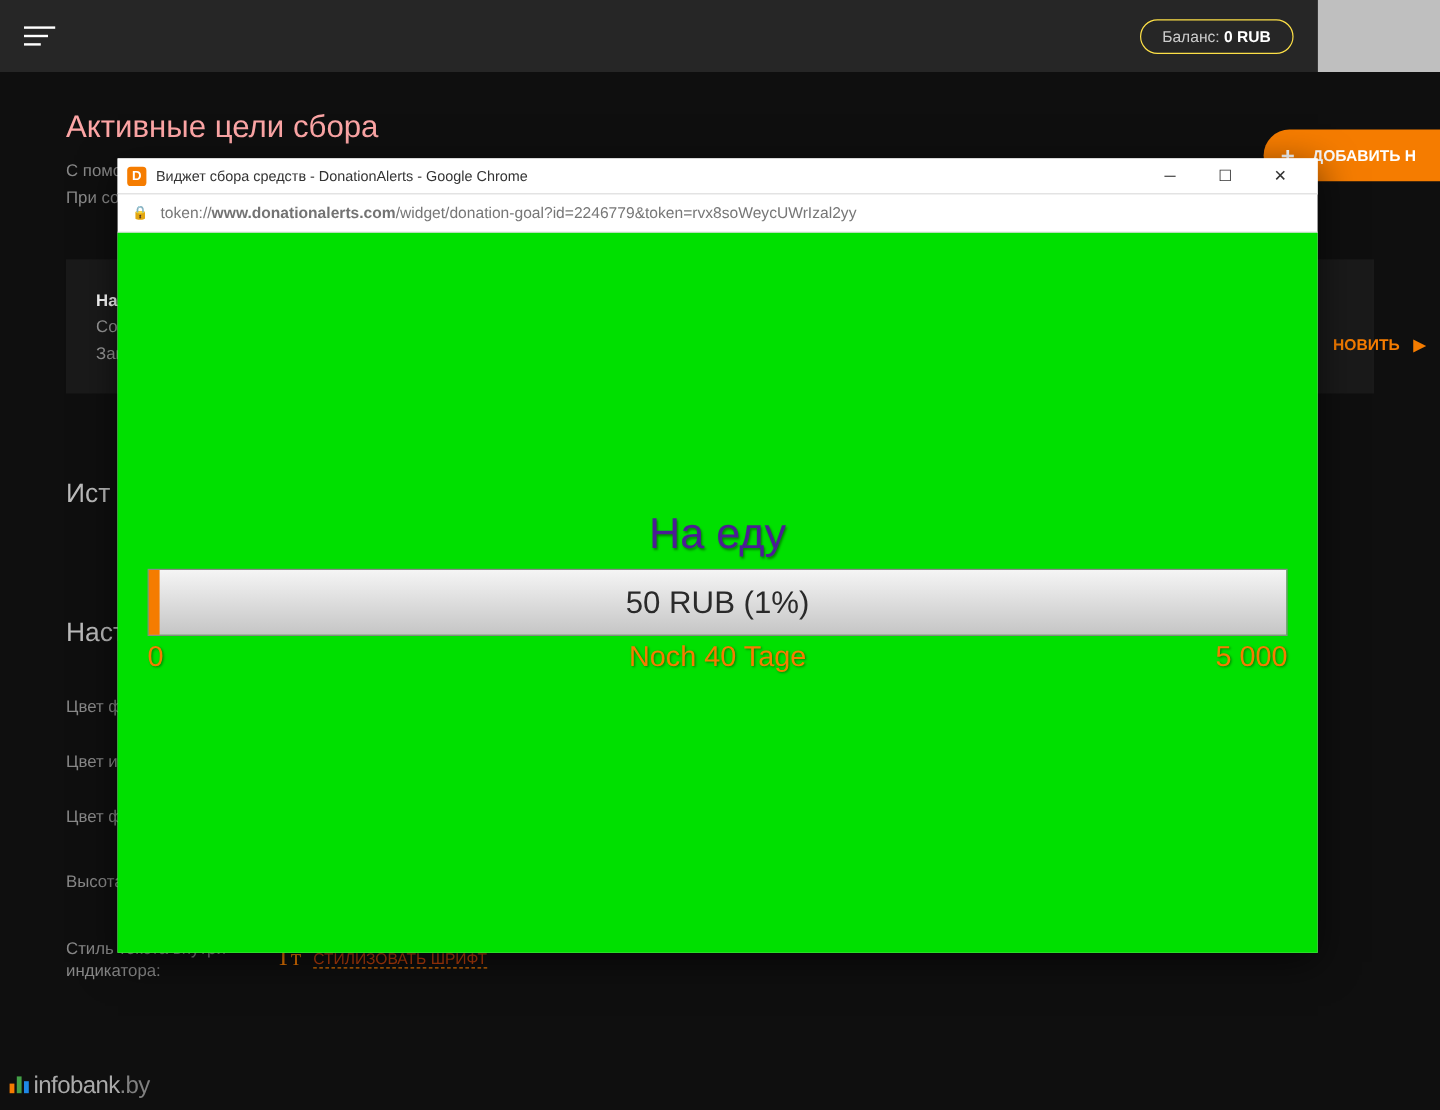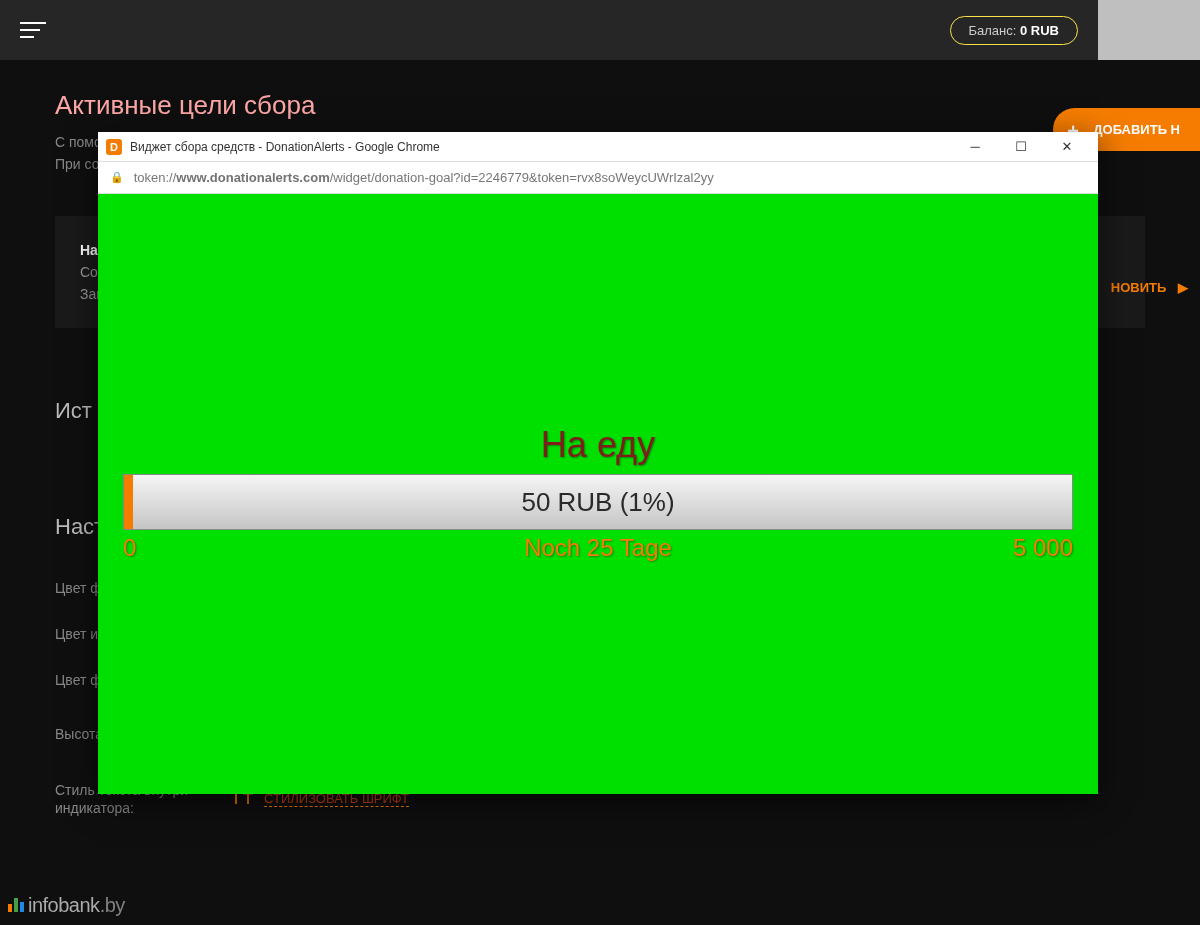--- a/index.html
+++ b/index.html
@@ -32,21 +32,21 @@
 .settings { margin-top: 40px; }
 .setting-row { display:flex; align-items:center; margin: 30px 0; color:#888; font-size:14px; }
 .setting-label { width: 175px; flex-shrink: 0; }
 .slider-wrap { flex: 1; max-width: 510px; position: relative; }
 .slider-track { height: 6px; background: #555; border-radius: 3px; position: relative; }
 .slider-fill { height: 6px; background: #f57c00; border-radius: 3px; width: 20%; }
 .slider-thumb { width: 18px; height: 18px; background: #fff; border: 3px solid #f57c00; border-radius: 50%; position: absolute; top: -6px; left: calc(20% - 9px); }
 .slider-hint { position:absolute; top:14px; font-size:11px; color:#666; left:calc(20% - 12px); }
 .value-pill { margin-left: 30px; border:1px solid #555; border-radius:20px; padding:8px 18px; color:#ccc; font-size:13px; display:flex; gap:25px; }
 
-.tt-icon { color:#f57c00; font-family:Liberation Mono, monospace; font-size:20px; margin-right:10px;text-align:center;}
+.tt-icon { color:#f57c00; font-family:Liberation Serif, serif; font-size:20px; margin-right:10px;text-align:center;}
 .font-link { color:#c2410c; font-size:13px; border-bottom:1px dashed #f57c00; }
 
 .watermark { position:absolute; bottom:8px; left:8px; font-size:20px; color:#808080; font-weight:300; letter-spacing:-0.5px;}
 .watermark .bars{ display:inline-flex; align-items:flex-end; gap:2px; margin-right:4px; vertical-align:baseline;}
 .watermark .bars i{ display:inline-block; width:4px; background:#808080;}
 .watermark .bars i:nth-child(1){height:8px;background:#f57c00;}
 .watermark .bars i:nth-child(2){height:14px;background:#43a047;}
 .watermark .bars i:nth-child(3){height:10px;background:#1e88e5;}
 .watermark b{color:#aaa; font-weight:400;}
 
@@ -54,21 +54,21 @@
 .popup { position:absolute; top:132px; left:98px; width:1000px; background:#fff; box-shadow:0 8px 30px rgba(0,0,0,.6); }
 .win-titlebar { height:30px; background:#fff; display:flex; align-items:center; padding:0 8px; font-size:12px; color:#333; border-bottom:1px solid #ddd;}
 .win-icon { width:16px; height:16px; background:#f57c00; border-radius:3px; margin-right:8px; display:flex;align-items:center;justify-content:center;color:#fff;font-weight:bold;font-size:11px;}
 .win-controls { margin-left:auto; display:flex; }
 .win-controls div { width:46px; height:30px; display:flex; align-items:center; justify-content:center; color:#333; font-size:13px;}
 .addr-bar { height:32px; display:flex; align-items:center; padding:0 12px; font-size:13px; color:#777; border-bottom:1px solid #ddd; gap:10px;}
 .addr-bar .lock{ font-size:11px; color:#666;}
 .addr-bar .url b{ color:#737373; }
 
 .widget-area { height:600px; background:#00e000; position:relative; }
-.goal-title { text-align:center; color:#7f1d1d; font-size:36px; padding-top:230px; text-shadow:1px 1px 2px rgba(0,0,0,.4); font-weight:500;}
+.goal-title { text-align:center; color:#4c1d95; font-size:36px; padding-top:230px; text-shadow:1px 1px 2px rgba(0,0,0,.4); font-weight:500;}
 .prog-outer { margin:8px 25px 0; height:56px; background:linear-gradient(#f5f5f5,#c5c5c5); border:1px solid #888; position:relative;}
 .prog-fill { position:absolute; left:0; top:0; bottom:0; width:1%; background:#f57c00; }
 .prog-text { position:absolute; inset:0; display:flex; align-items:center; justify-content:center; color:#2a2a2a; font-size:26px;}
 .prog-labels { margin:4px 25px 0; position:relative; height:30px; color:#f57c00; font-size:24px; text-shadow:1px 1px 2px rgba(0,0,0,.4);}
 .prog-labels .l{position:absolute;left:0;} .prog-labels .c{position:absolute;left:50%;transform:translateX(-50%);} .prog-labels .r{position:absolute;right:0;}
 </style>
 </head>
 <body>
 
 <div class="right-pad"></div>
@@ -154,21 +154,21 @@
     <span class="url"><span>token://</span><b>www.donationalerts.com</b><span>/widget/donation-goal?id=2246779&amp;token=rvx8soWeycUWrIzal2yy</span></span>
   </div>
   <div class="widget-area">
     <div class="goal-title">На еду</div>
     <div class="prog-outer">
       <div class="prog-fill"></div>
       <div class="prog-text">50 RUB (1%)</div>
     </div>
     <div class="prog-labels">
       <span class="l">0</span>
-      <span class="c">Noch 25 Tage</span>
+      <span class="c">Noch 40 Tage</span>
       <span class="r">5 000</span>
     </div>
   </div>
 </div>
 
 <div class="watermark">
   <span class="bars">
       <i></i>
       <i></i>
       <i></i>

